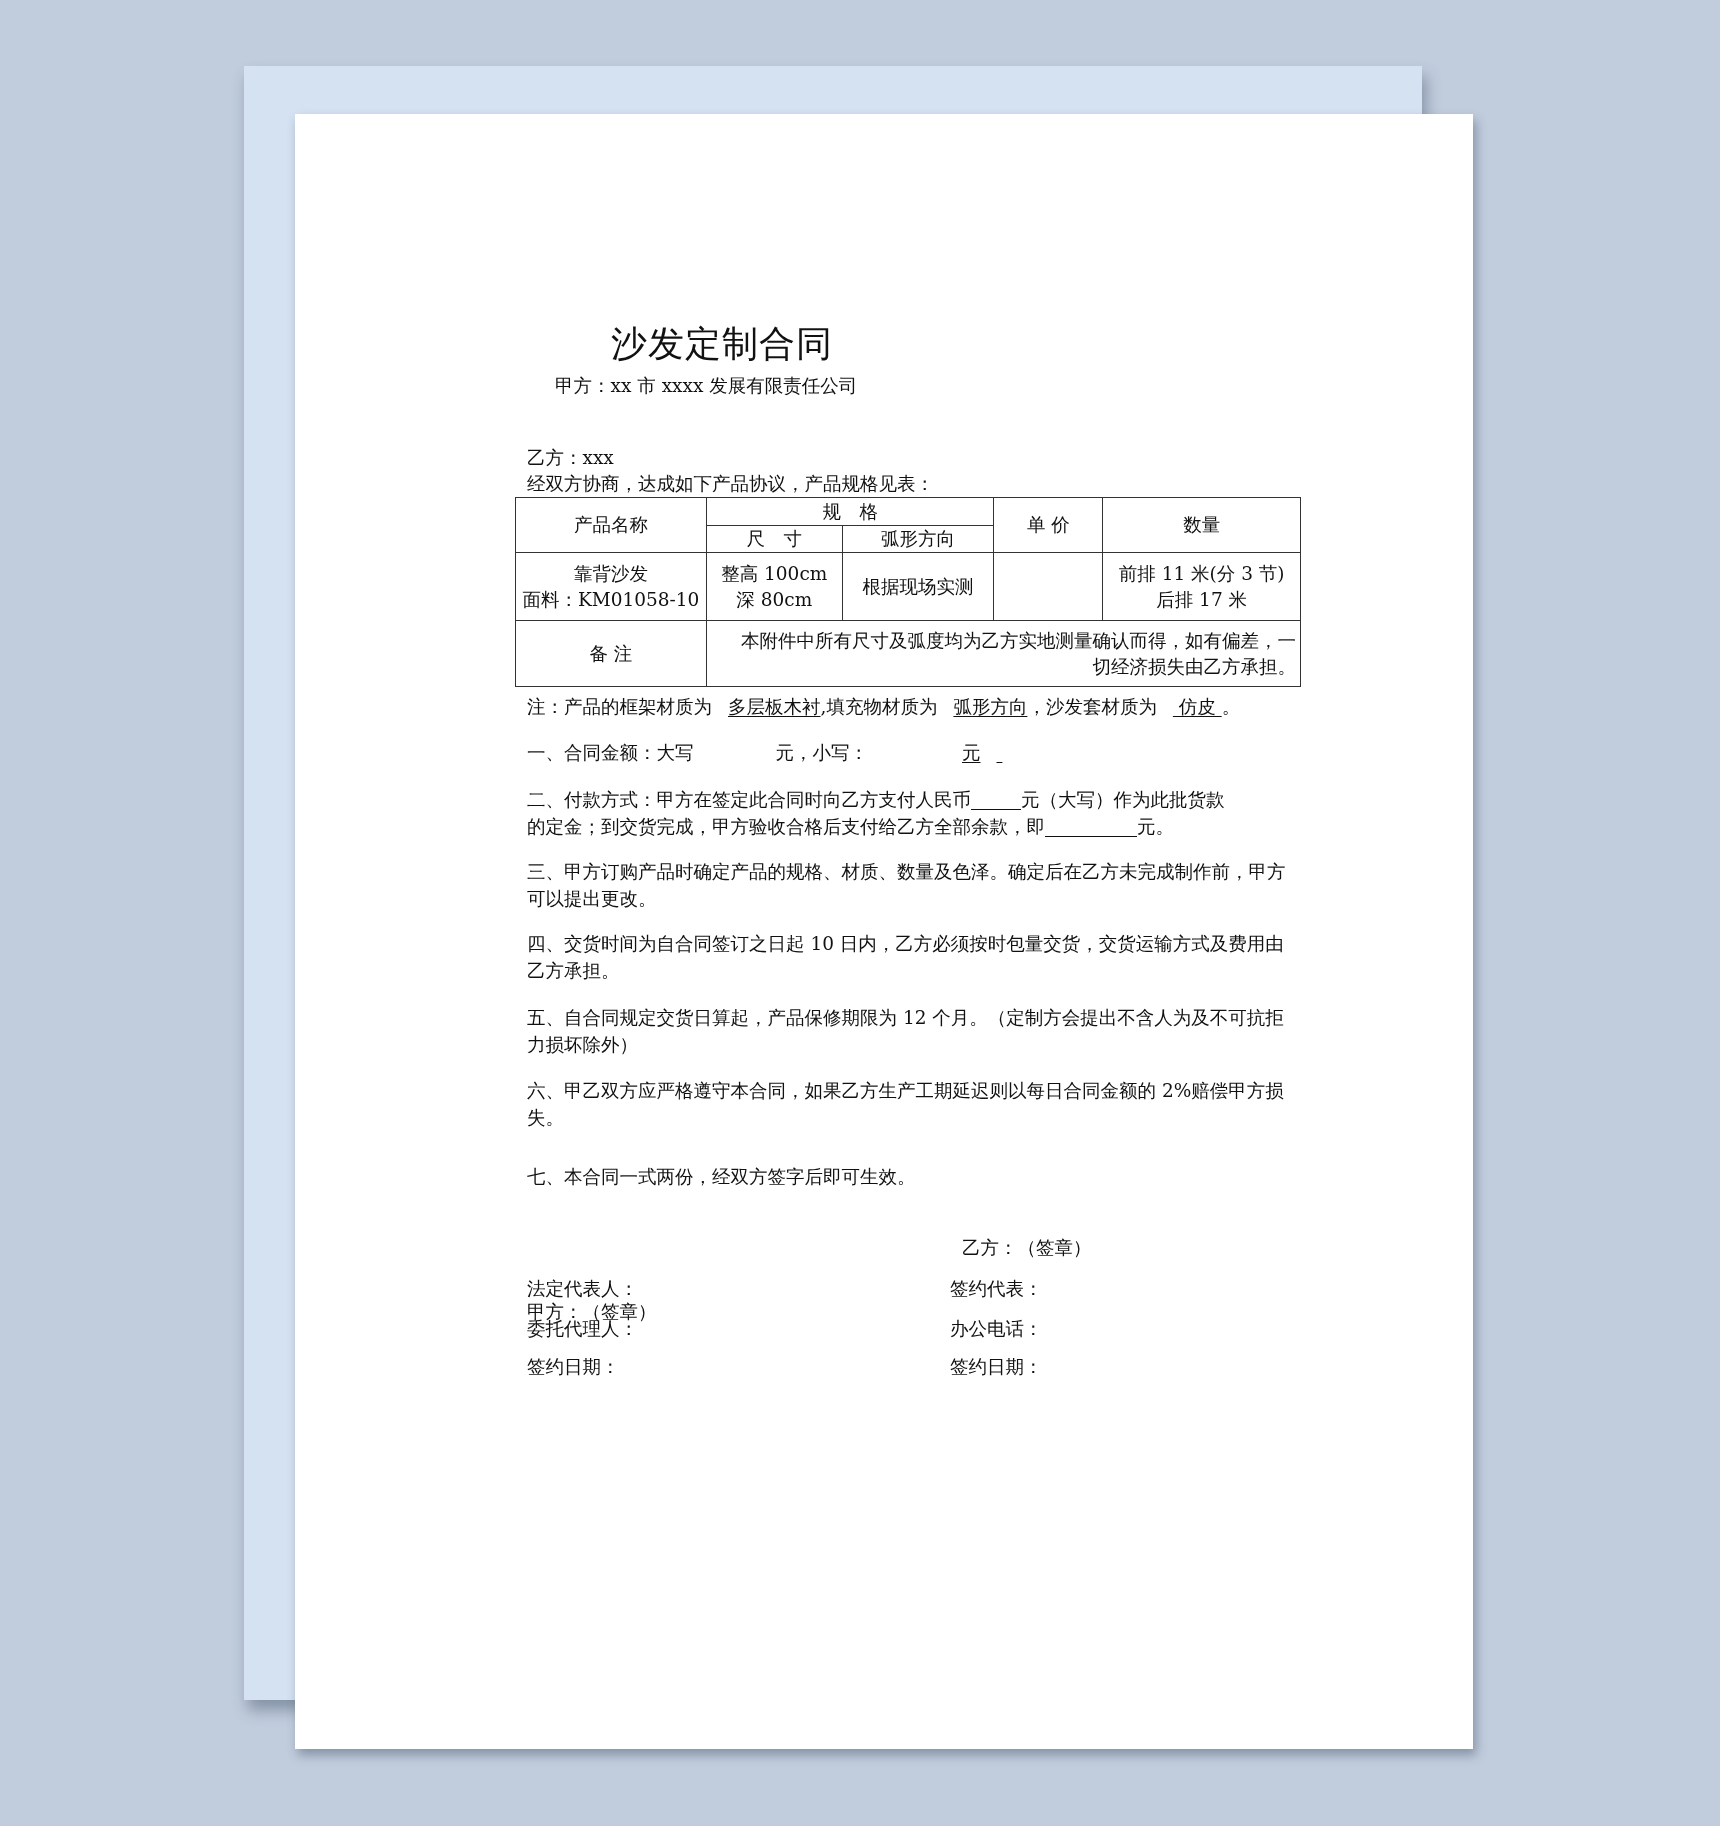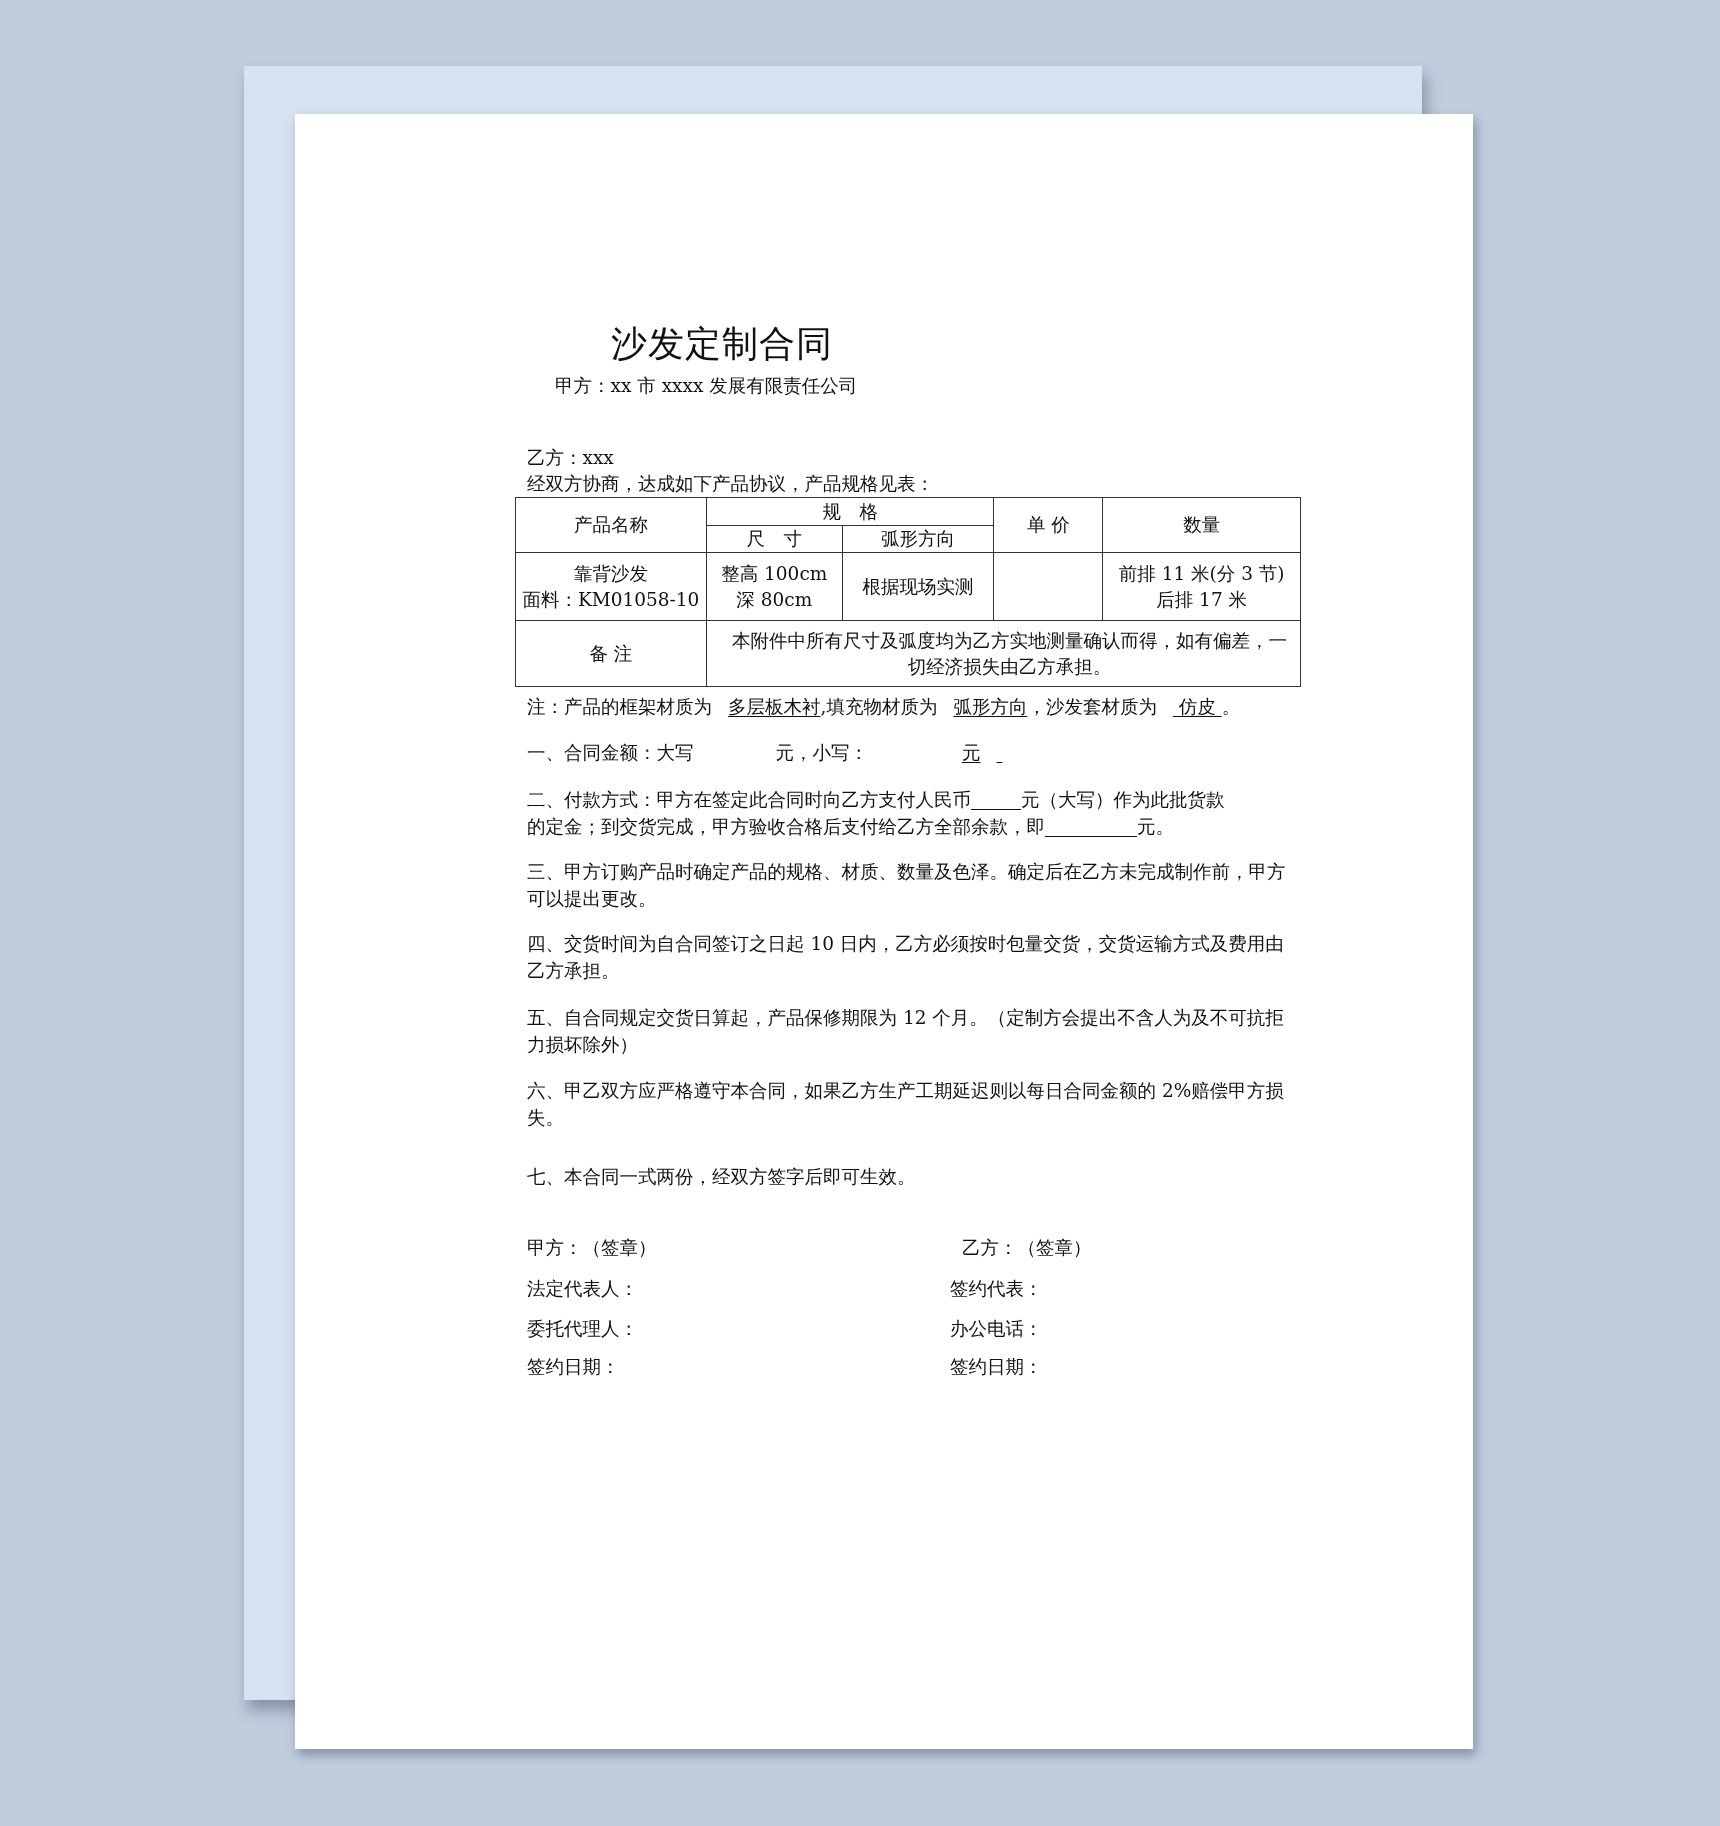--- a/index.html
+++ b/index.html
@@ -31,21 +31,21 @@
   .u { text-decoration: underline; text-underline-offset: 3px; padding-left: 16px; }
   .blank { display: inline-block; border-bottom: 1.5px solid #111; height: 20px; vertical-align: -4px; }
   table.spec {
     position: absolute; left: 515px; top: 497px; width: 786px;
     border-collapse: collapse; font-size: 18.5px;
   }
   table.spec td {
     border: 1.5px solid #333; text-align: center; vertical-align: middle;
     line-height: 26px; padding: 0 4px;
   }
-  table.spec td.left { text-align: center; padding-left: 16px; }
+  table.spec td.left { text-align: right; padding-left: 16px; }
   .sig-row { position: absolute; font-size: 18.5px; line-height: 27px; }
 </style>
 </head>
 <body>
 
 <div class="back-sheet"></div>
 <div class="front-sheet"></div>
 
 <div class="title">沙发定制合同</div>
 
@@ -107,21 +107,21 @@
   <span>二、付款方式：甲方在签定此合同时向乙方支付人民币</span><span class="blank" style="width:50px"></span><span>元（大写）作为此批货款</span><br>
   <span>的定金；到交货完成，甲方验收合格后支付给乙方全部余款，即</span><span class="blank" style="width:92px"></span><span>元。</span>
 </div>
 
 <div class="para" style="top:858px;">三、甲方订购产品时确定产品的规格、材质、数量及色泽。确定后在乙方未完成制作前，甲方可以提出更改。</div>
 <div class="para" style="top:930px;">四、交货时间为自合同签订之日起 10 日内，乙方必须按时包量交货，交货运输方式及费用由乙方承担。</div>
 <div class="para" style="top:1004px;">五、自合同规定交货日算起，产品保修期限为 12 个月。（定制方会提出不含人为及不可抗拒力损坏除外）</div>
 <div class="para" style="top:1077px;">六、甲乙双方应严格遵守本合同，如果乙方生产工期延迟则以每日合同金额的 2%赔偿甲方损失。</div>
 <div class="para" style="top:1163px;">七、本合同一式两份，经双方签字后即可生效。</div>
 
-<div class="sig-row" style="left:527px; top:1234px;">甲方：（签章）</div>
+<div class="sig-row" style="left:527px; top:1298px;">甲方：（签章）</div>
 <div class="sig-row" style="left:527px; top:1275px;">法定代表人：</div>
 <div class="sig-row" style="left:527px; top:1315px;">委托代理人：</div>
 <div class="sig-row" style="left:527px; top:1353px;">签约日期：</div>
 
 <div class="sig-row" style="left:962px; top:1234px;">乙方：（签章）</div>
 <div class="sig-row" style="left:950px; top:1275px;">签约代表：</div>
 <div class="sig-row" style="left:950px; top:1315px;">办公电话：</div>
 <div class="sig-row" style="left:950px; top:1353px;">签约日期：</div>
 
 </body></html>

